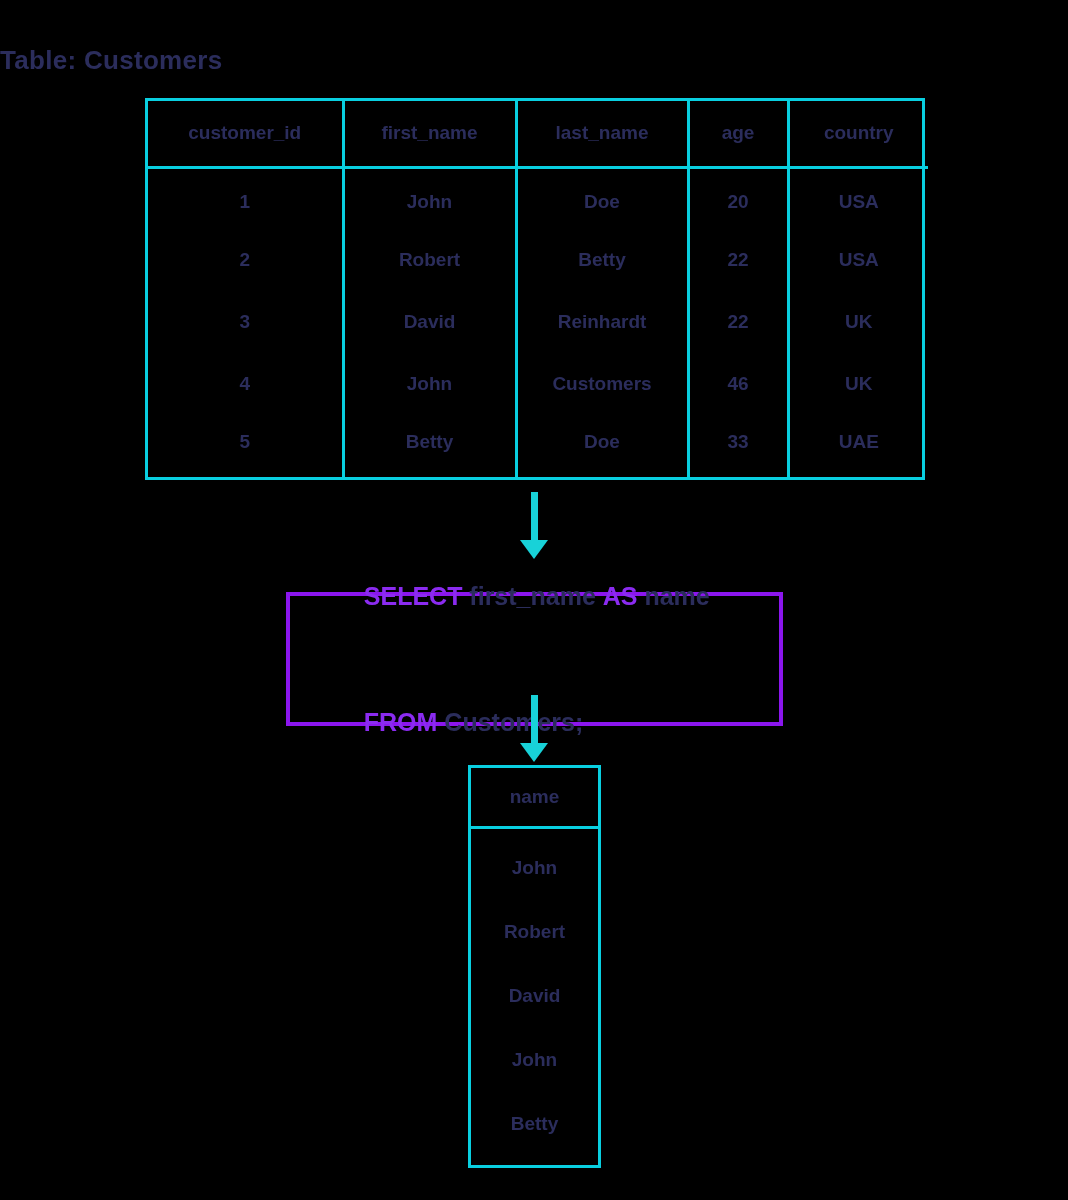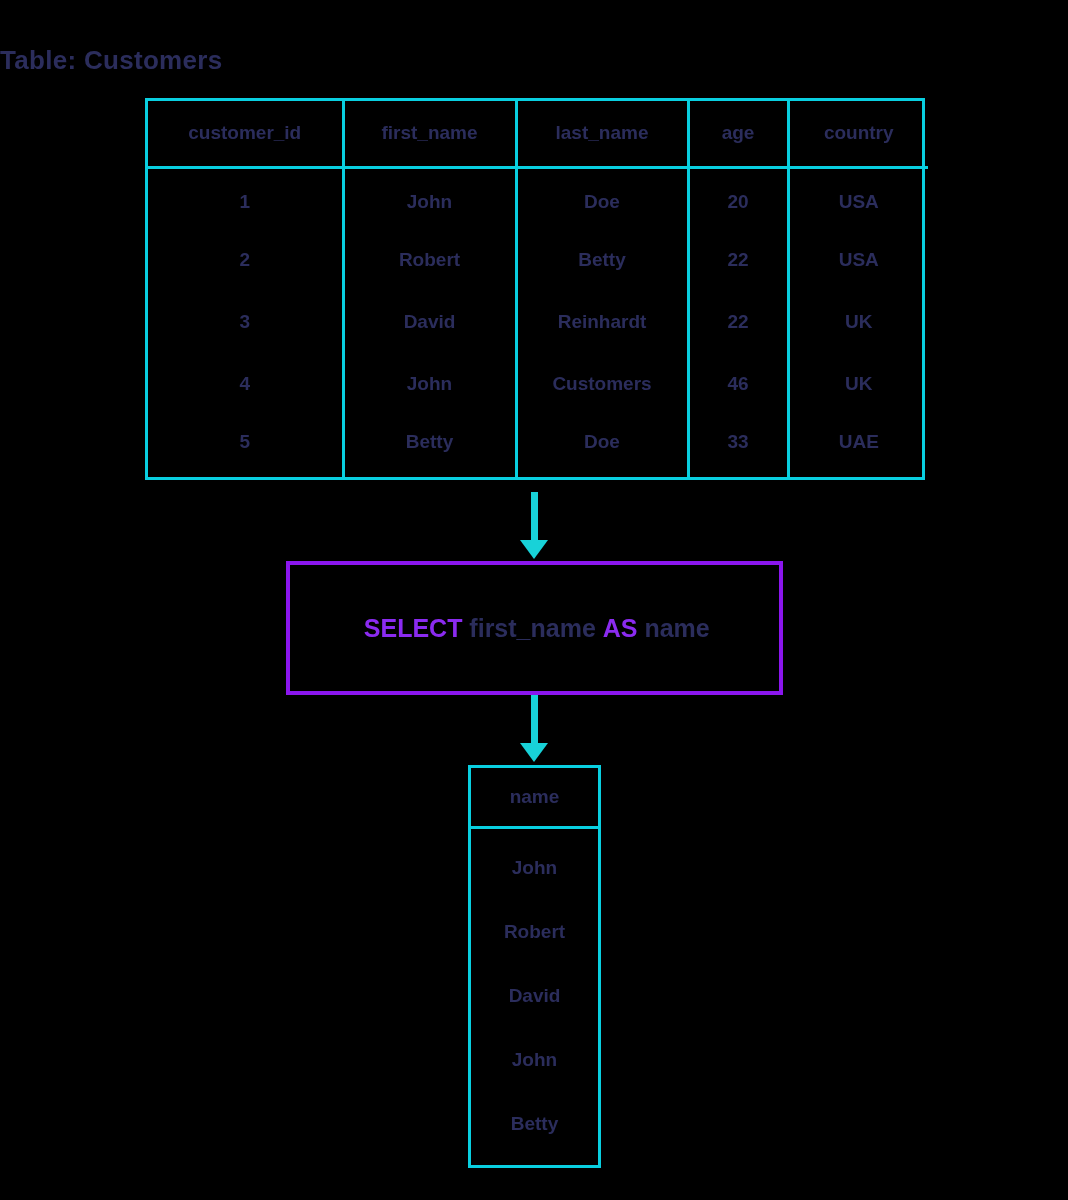--- a/index.html
+++ b/index.html
@@ -95,21 +95,21 @@
   }
   #arrow-table-to-query .shaft { height: 50px; }
   #arrow-table-to-query .head  { top: 48px; }
   #arrow-query-to-result .shaft { height: 50px; }
   #arrow-query-to-result .head  { top: 48px; }
 
   
   #query-box {
     position: absolute;
     left: 286px;
-    top: 561px;
+    top: 592px;
     width: 497px;
     height: 134px;
     border: 4px solid #8b16ee;
     box-sizing: border-box;
     display: flex;
     flex-direction: column;
     justify-content: center;
     padding-left: 46px;
   }
   .query-line {
@@ -221,20 +221,23 @@
 
 <div id="arrow-table-to-query" class="arrow">
   <div class="shaft"></div>
   <div class="head"></div>
 </div>
 
 <div id="query-box">
   <div class="query-line">
     <span class="kw">SELECT</span><span> first_name </span><span class="kw">AS</span><span> name</span>
   </div>
+  <div class="query-line">
+    <span class="kw">FROM</span><span> Customers;</span>
+  </div>
 </div>
 
 <div id="arrow-query-to-result" class="arrow">
   <div class="shaft"></div>
   <div class="head"></div>
 </div>
 
 <div id="result-table">
   <table>
     <thead>

